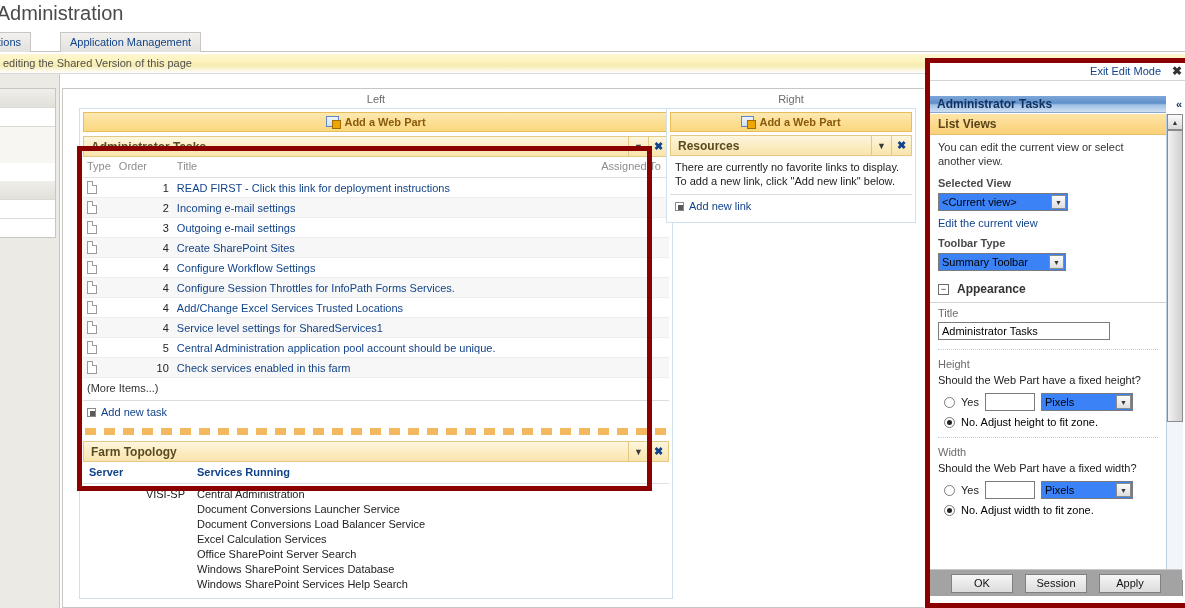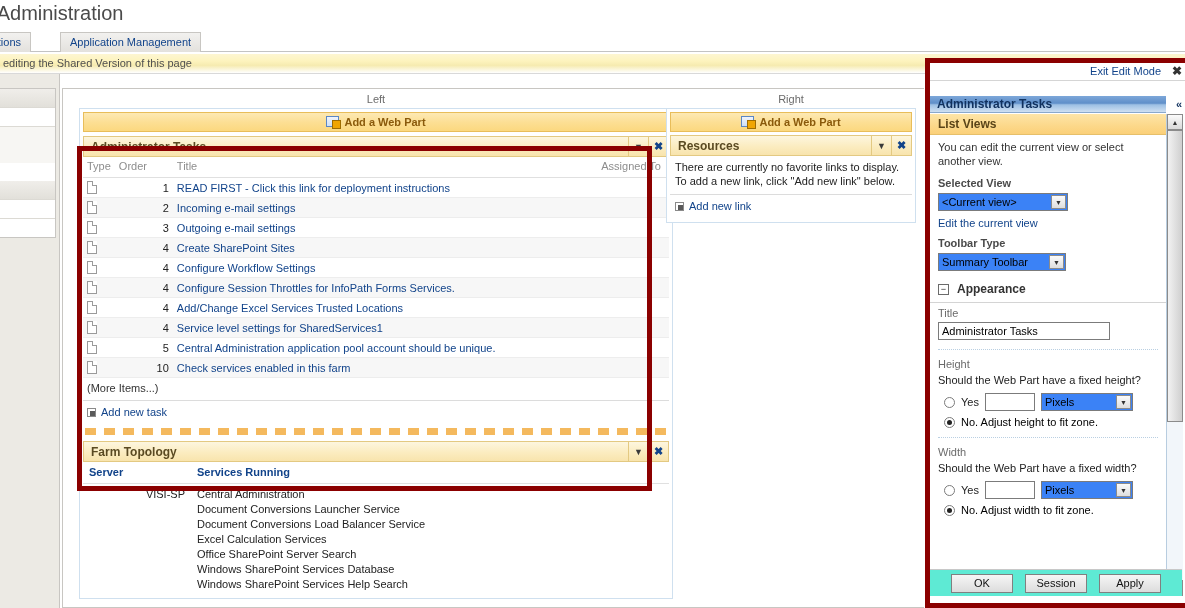--- a/index.html
+++ b/index.html
@@ -355,21 +355,21 @@
     position: absolute; left: 0; top: 0; width: 16px; height: 292px;
     background: linear-gradient(to right,#f2f2f2,#cfcfcf);
     border: 1px solid #8b8b8b;
   }
   #sb-down { position: absolute; left: 0; bottom: 0; }
 
   
   #tp-buttons {
     position: absolute; left: 0; bottom: 0;
     width: 252px; height: 27px;
-    background: #5eead4;
+    background: #a3a3a3;
     border-top: 1px solid #c8c8c8;
     display: flex; align-items: center; justify-content: center; gap: 12px;
   }
   .tp-btn {
     min-width: 62px; height: 19px;
     background: linear-gradient(to bottom,#f6f6f6,#dcdcdc);
     border: 1px solid #808080;
     font-family: "Liberation Sans", sans-serif; font-size: 11px; color: #111;
     display: flex; align-items: center; justify-content: center;
   }

